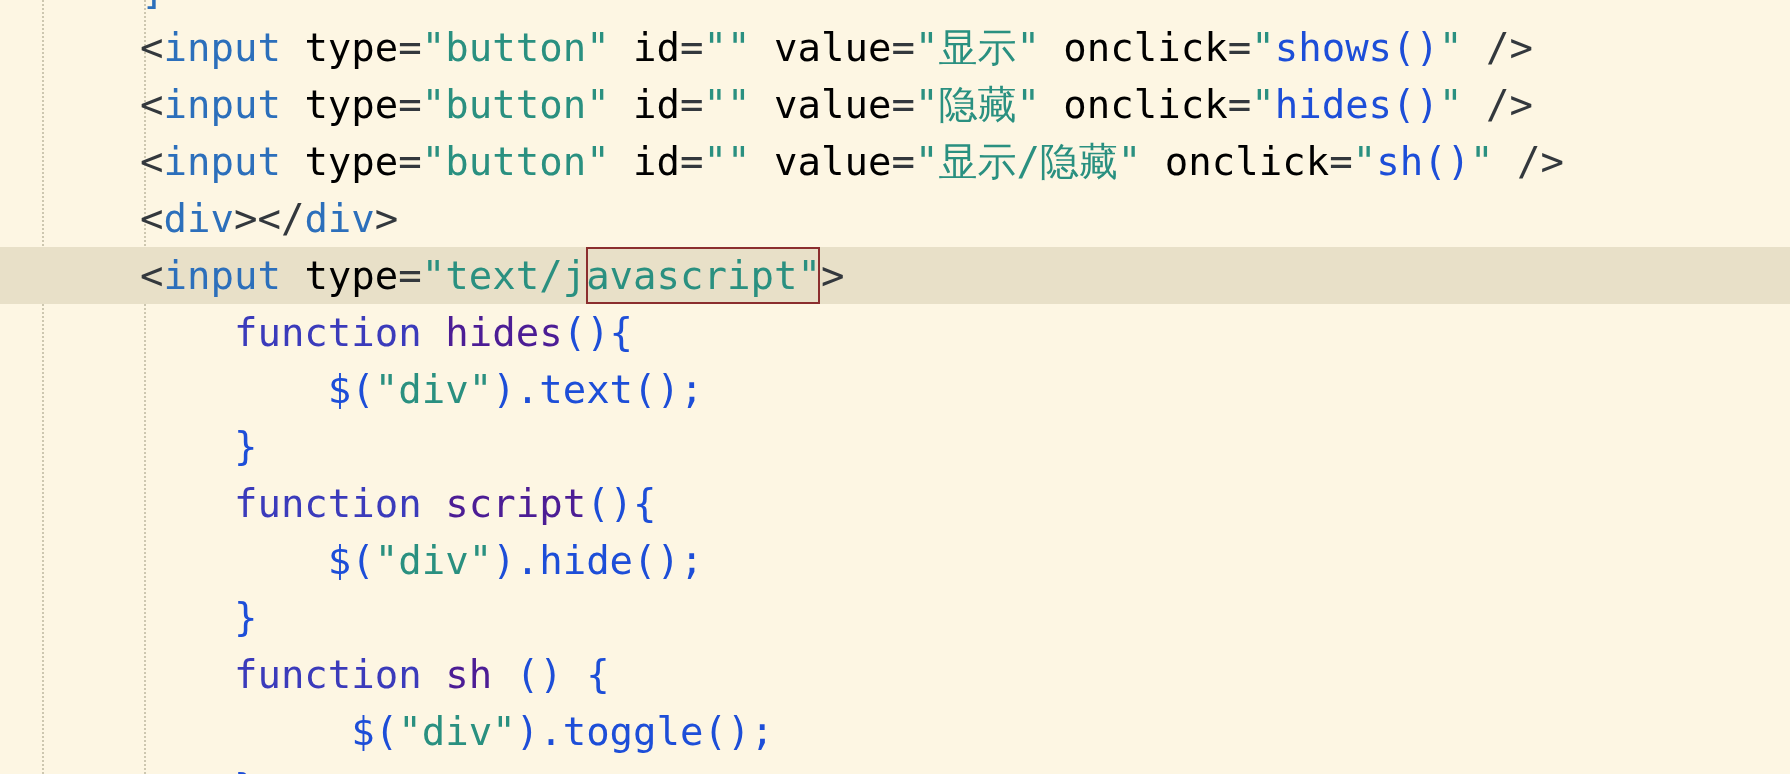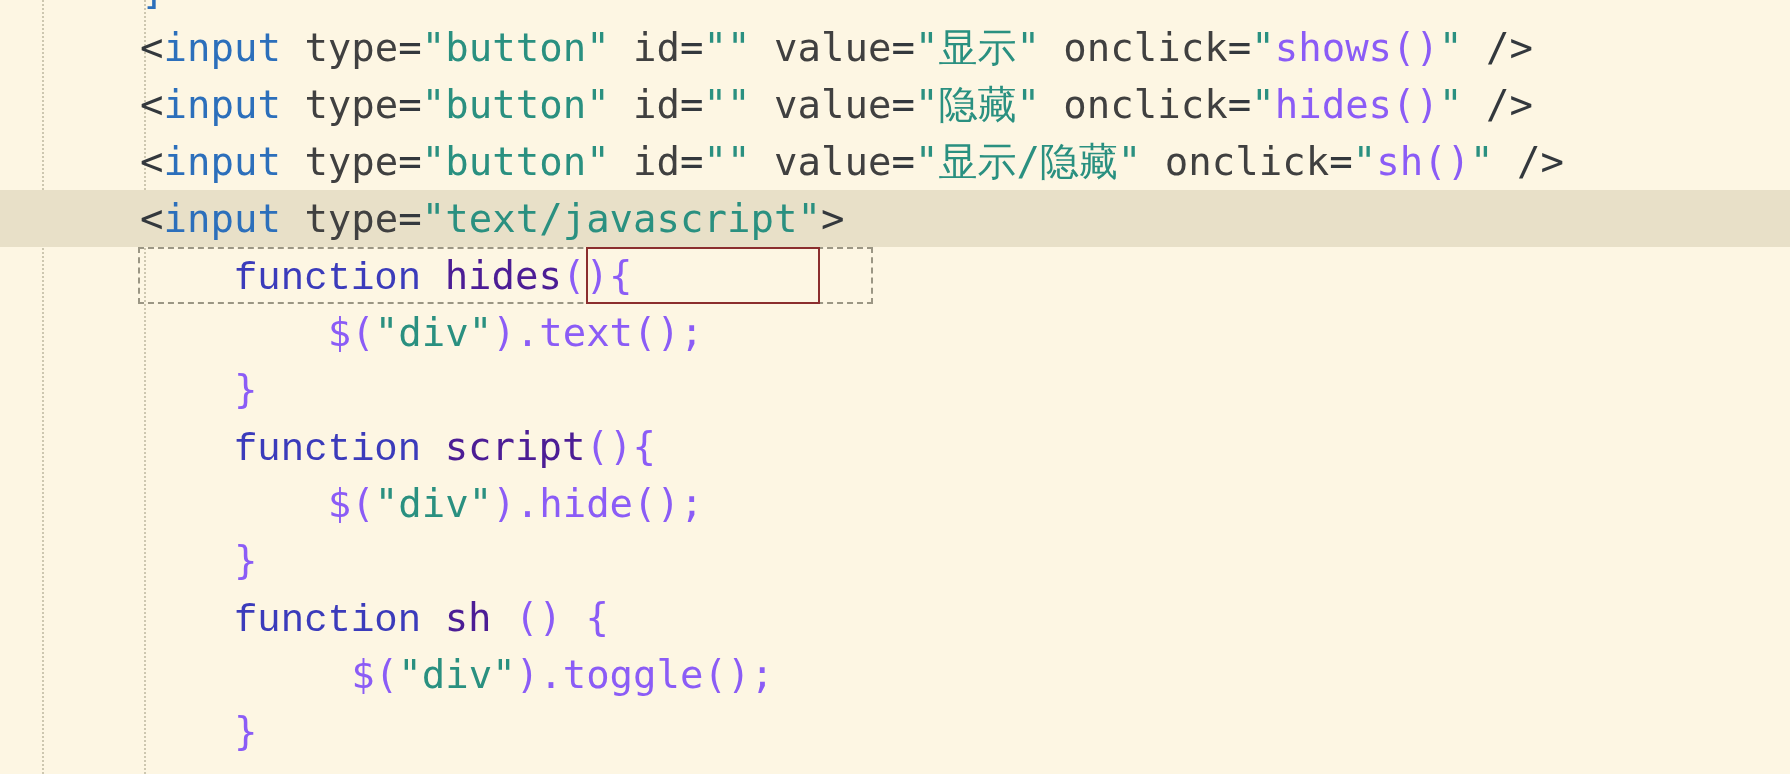--- a/index.html
+++ b/index.html
@@ -89,40 +89,41 @@
     font-size: 39px;
     line-height: 57px;
     white-space: pre;
     color: #2c6fbb;
     z-index: 3;
   }
 
   
   .t-punct   { color: #33383d; }
   .t-tag     { color: #2c6fbb; }
-  .t-attr    { color: #404040; }
+  .t-attr    { color: #000000; }
   .t-str     { color: #2a9080; }
-  .t-plain   { color: #8b5cf6; }
-  .t-kw      { color: #3b3bbb; font-family: Liberation Mono, monospace; }
+  .t-plain   { color: #1d4ed8; }
+  .t-kw      { color: #3b3bbb; }
   .t-fn      { color: #4c1d95; }
 </style>
 </head>
 <body>
 
 <div id="editor">
 
   <div class="indent-guide" style="left:42px;"></div>
   <div class="indent-guide" style="left:144px;"></div>
 
   <div class="top-fragment">]</div>
 
   <div class="code-area" id="code-area" style="padding-top: 19px;">
       <div class="code-line" id="line-input-show"><span class="t-punct">&lt;</span><span class="t-tag">input</span><span class="t-punct"> </span><span class="t-attr">type</span><span class="t-punct">=</span><span class="t-str">"button"</span><span class="t-punct"> </span><span class="t-attr">id</span><span class="t-punct">=</span><span class="t-str">""</span><span class="t-punct"> </span><span class="t-attr">value</span><span class="t-punct">=</span><span class="t-str">"显示"</span><span class="t-punct"> </span><span class="t-attr">onclick</span><span class="t-punct">=</span><span class="t-str">"</span><span class="t-plain">shows()</span><span class="t-str">"</span><span class="t-punct"> /&gt;</span></div>
       <div class="code-line" id="line-input-hide"><span class="t-punct">&lt;</span><span class="t-tag">input</span><span class="t-punct"> </span><span class="t-attr">type</span><span class="t-punct">=</span><span class="t-str">"button"</span><span class="t-punct"> </span><span class="t-attr">id</span><span class="t-punct">=</span><span class="t-str">""</span><span class="t-punct"> </span><span class="t-attr">value</span><span class="t-punct">=</span><span class="t-str">"隐藏"</span><span class="t-punct"> </span><span class="t-attr">onclick</span><span class="t-punct">=</span><span class="t-str">"</span><span class="t-plain">hides()</span><span class="t-str">"</span><span class="t-punct"> /&gt;</span></div>
       <div class="code-line" id="line-input-toggle"><span class="t-punct">&lt;</span><span class="t-tag">input</span><span class="t-punct"> </span><span class="t-attr">type</span><span class="t-punct">=</span><span class="t-str">"button"</span><span class="t-punct"> </span><span class="t-attr">id</span><span class="t-punct">=</span><span class="t-str">""</span><span class="t-punct"> </span><span class="t-attr">value</span><span class="t-punct">=</span><span class="t-str">"显示/隐藏"</span><span class="t-punct"> </span><span class="t-attr">onclick</span><span class="t-punct">=</span><span class="t-str">"</span><span class="t-plain">sh()</span><span class="t-str">"</span><span class="t-punct"> /&gt;</span></div>
+      <div class="code-line" id="line-div"><span class="t-punct">&lt;</span><span class="t-tag">div</span><span class="t-punct">&gt;&lt;/</span><span class="t-tag">div</span><span class="t-punct">&gt;</span></div>
       <div class="code-line current" id="line-script-open"><span class="t-punct">&lt;</span><span class="t-tag">input</span><span class="t-punct"> </span><span class="t-attr">type</span><span class="t-punct">=</span><span class="t-str">"text/javascript"</span><span class="t-punct">&gt;</span></div>
       <div class="code-line" id="line-function-hides"><span>    </span><span class="t-kw">function</span><span class="t-plain"> </span><span class="t-fn">hides</span><span class="t-plain">(){</span></div>
       <div class="code-line" id="line-hide-call"><span>        </span><span class="t-plain">$(</span><span class="t-str">"div"</span><span class="t-plain">).text();</span></div>
       <div class="code-line" id="line-close-hides"><span>    </span><span class="t-plain">}</span></div>
       <div class="code-line" id="line-function-shows"><span>    </span><span class="t-kw">function</span><span class="t-plain"> </span><span class="t-fn">script</span><span class="t-plain">(){</span></div>
       <div class="code-line" id="line-show-call"><span>        </span><span class="t-plain">$(</span><span class="t-str">"div"</span><span class="t-plain">).hide();</span></div>
       <div class="code-line" id="line-close-shows"><span>    </span><span class="t-plain">}</span></div>
       <div class="code-line" id="line-function-sh"><span>    </span><span class="t-kw">function</span><span class="t-plain"> </span><span class="t-fn">sh</span><span class="t-plain"> () {</span></div>
       <div class="code-line" id="line-toggle-call"><span>         </span><span class="t-plain">$(</span><span class="t-str">"div"</span><span class="t-plain">).toggle();</span></div>
       <div class="code-line" id="line-close-sh"><span>    </span><span class="t-plain">}</span></div>

